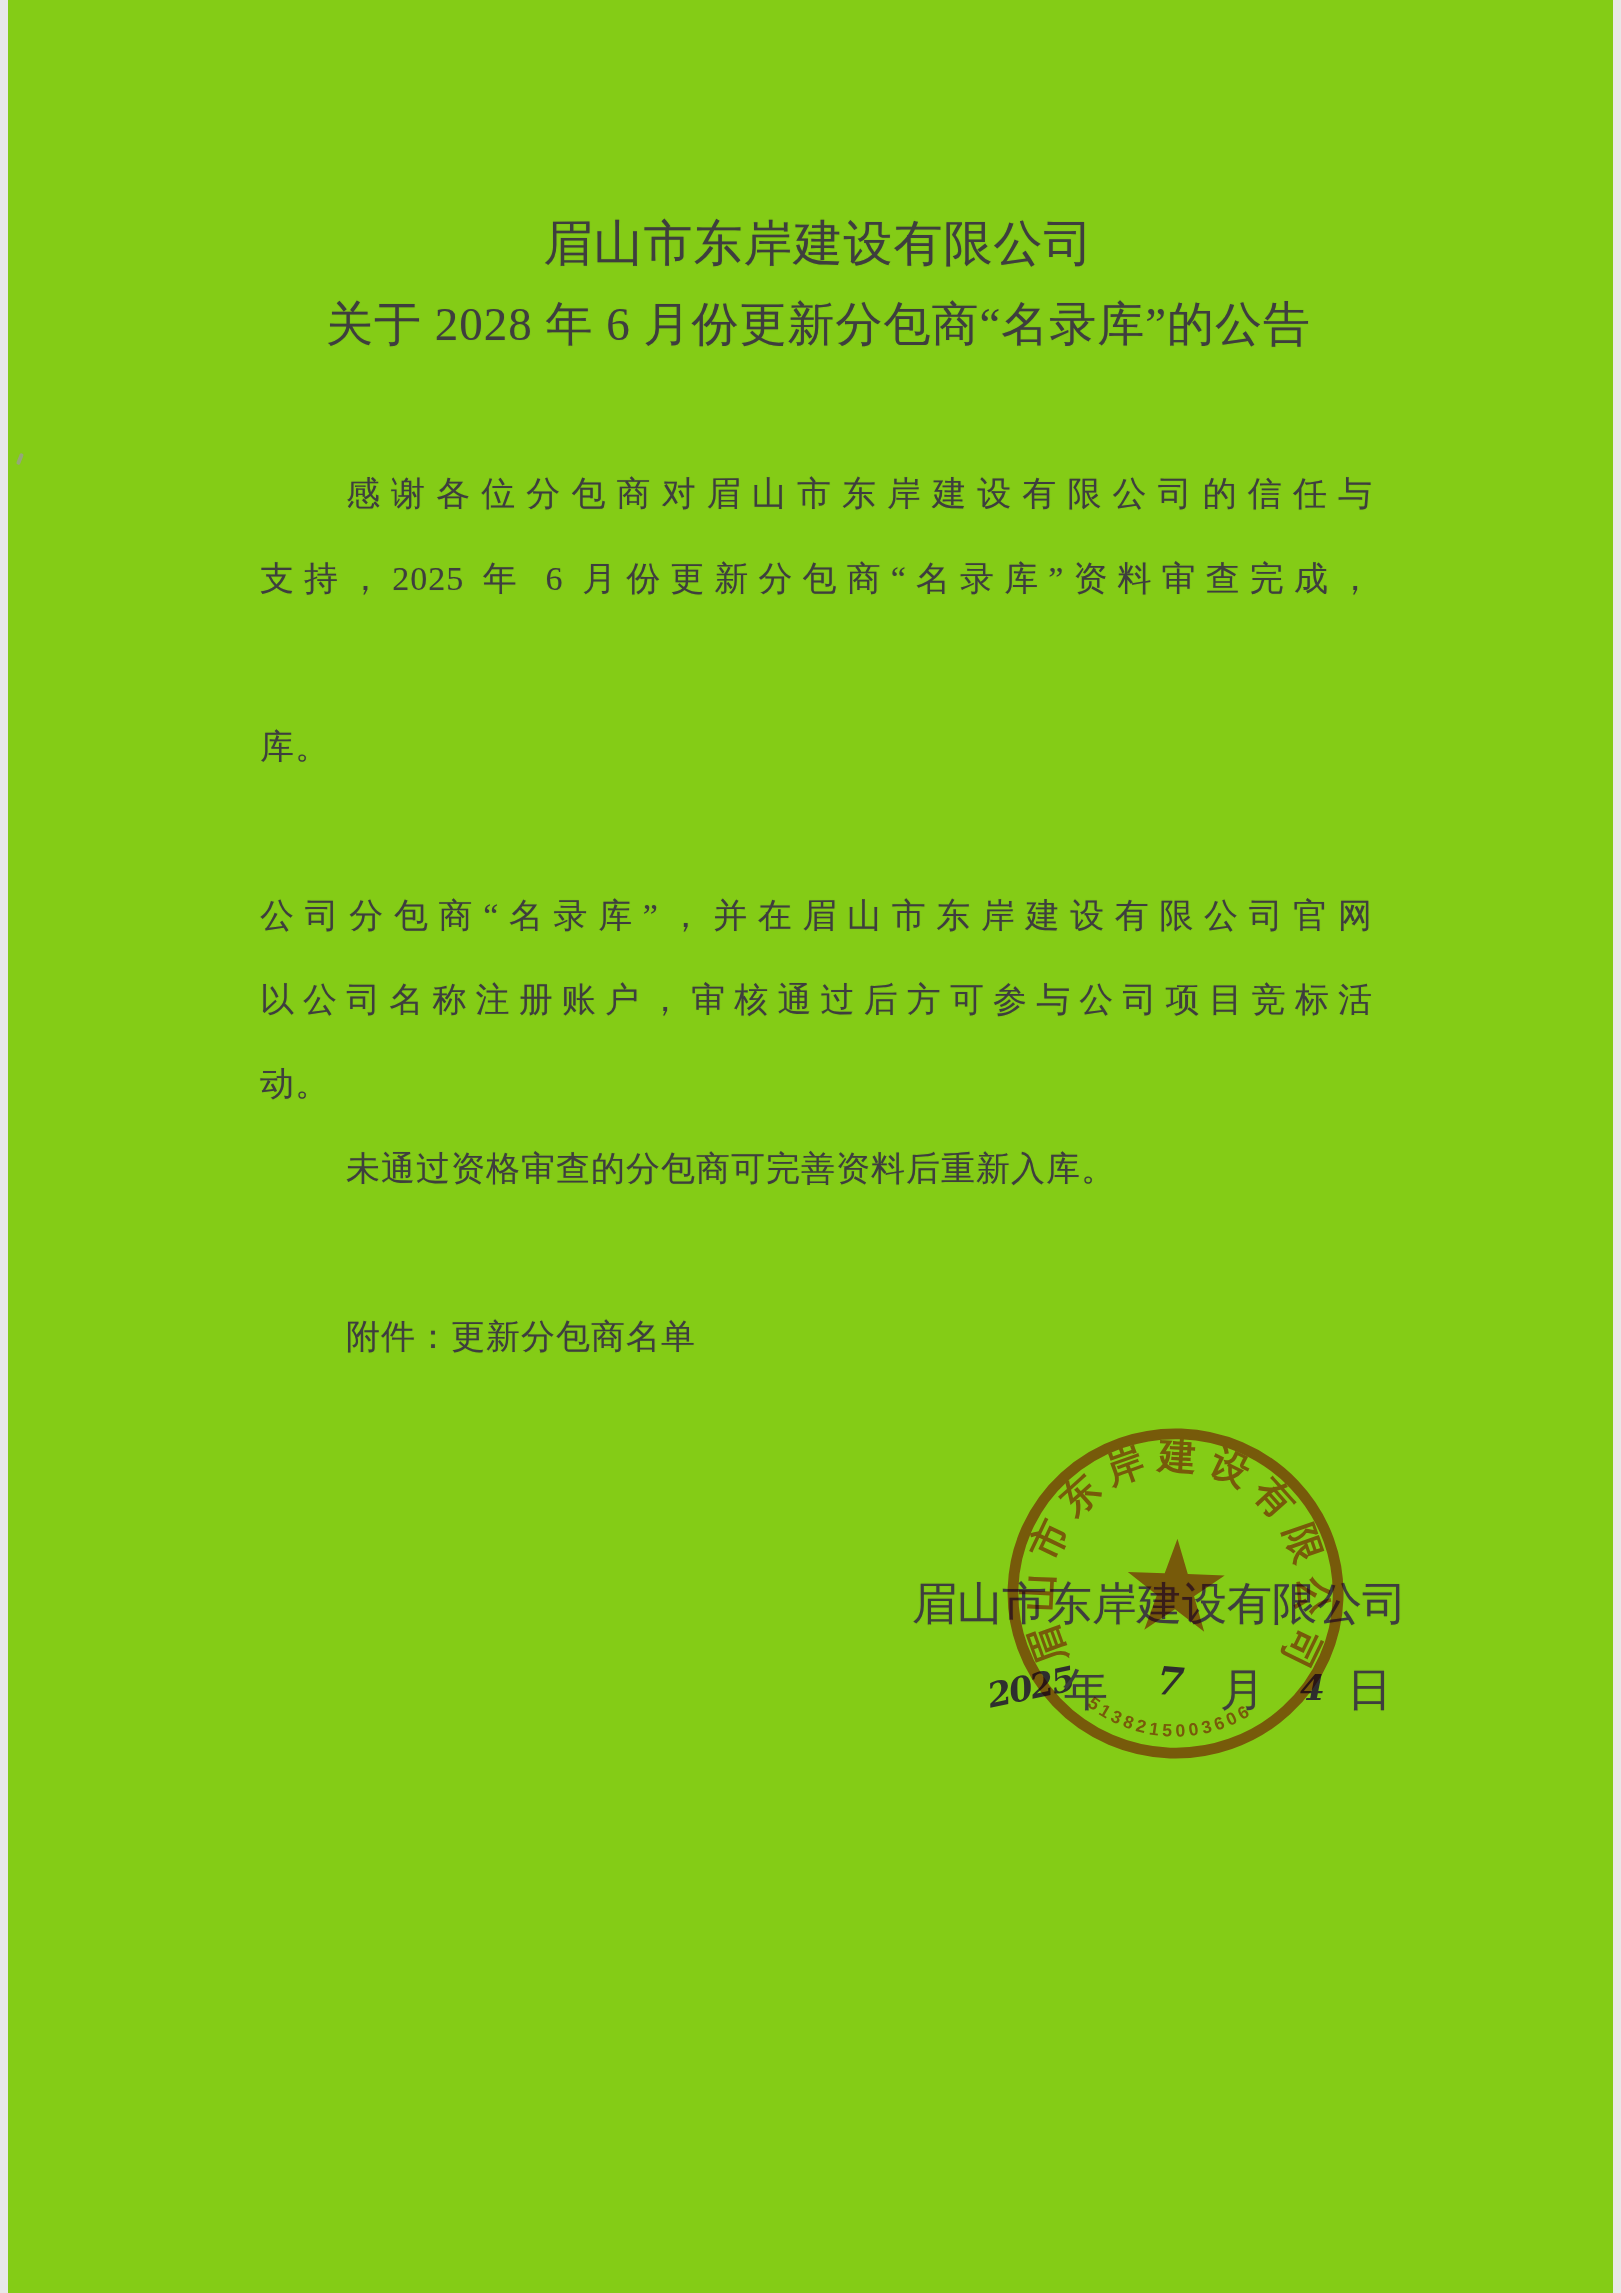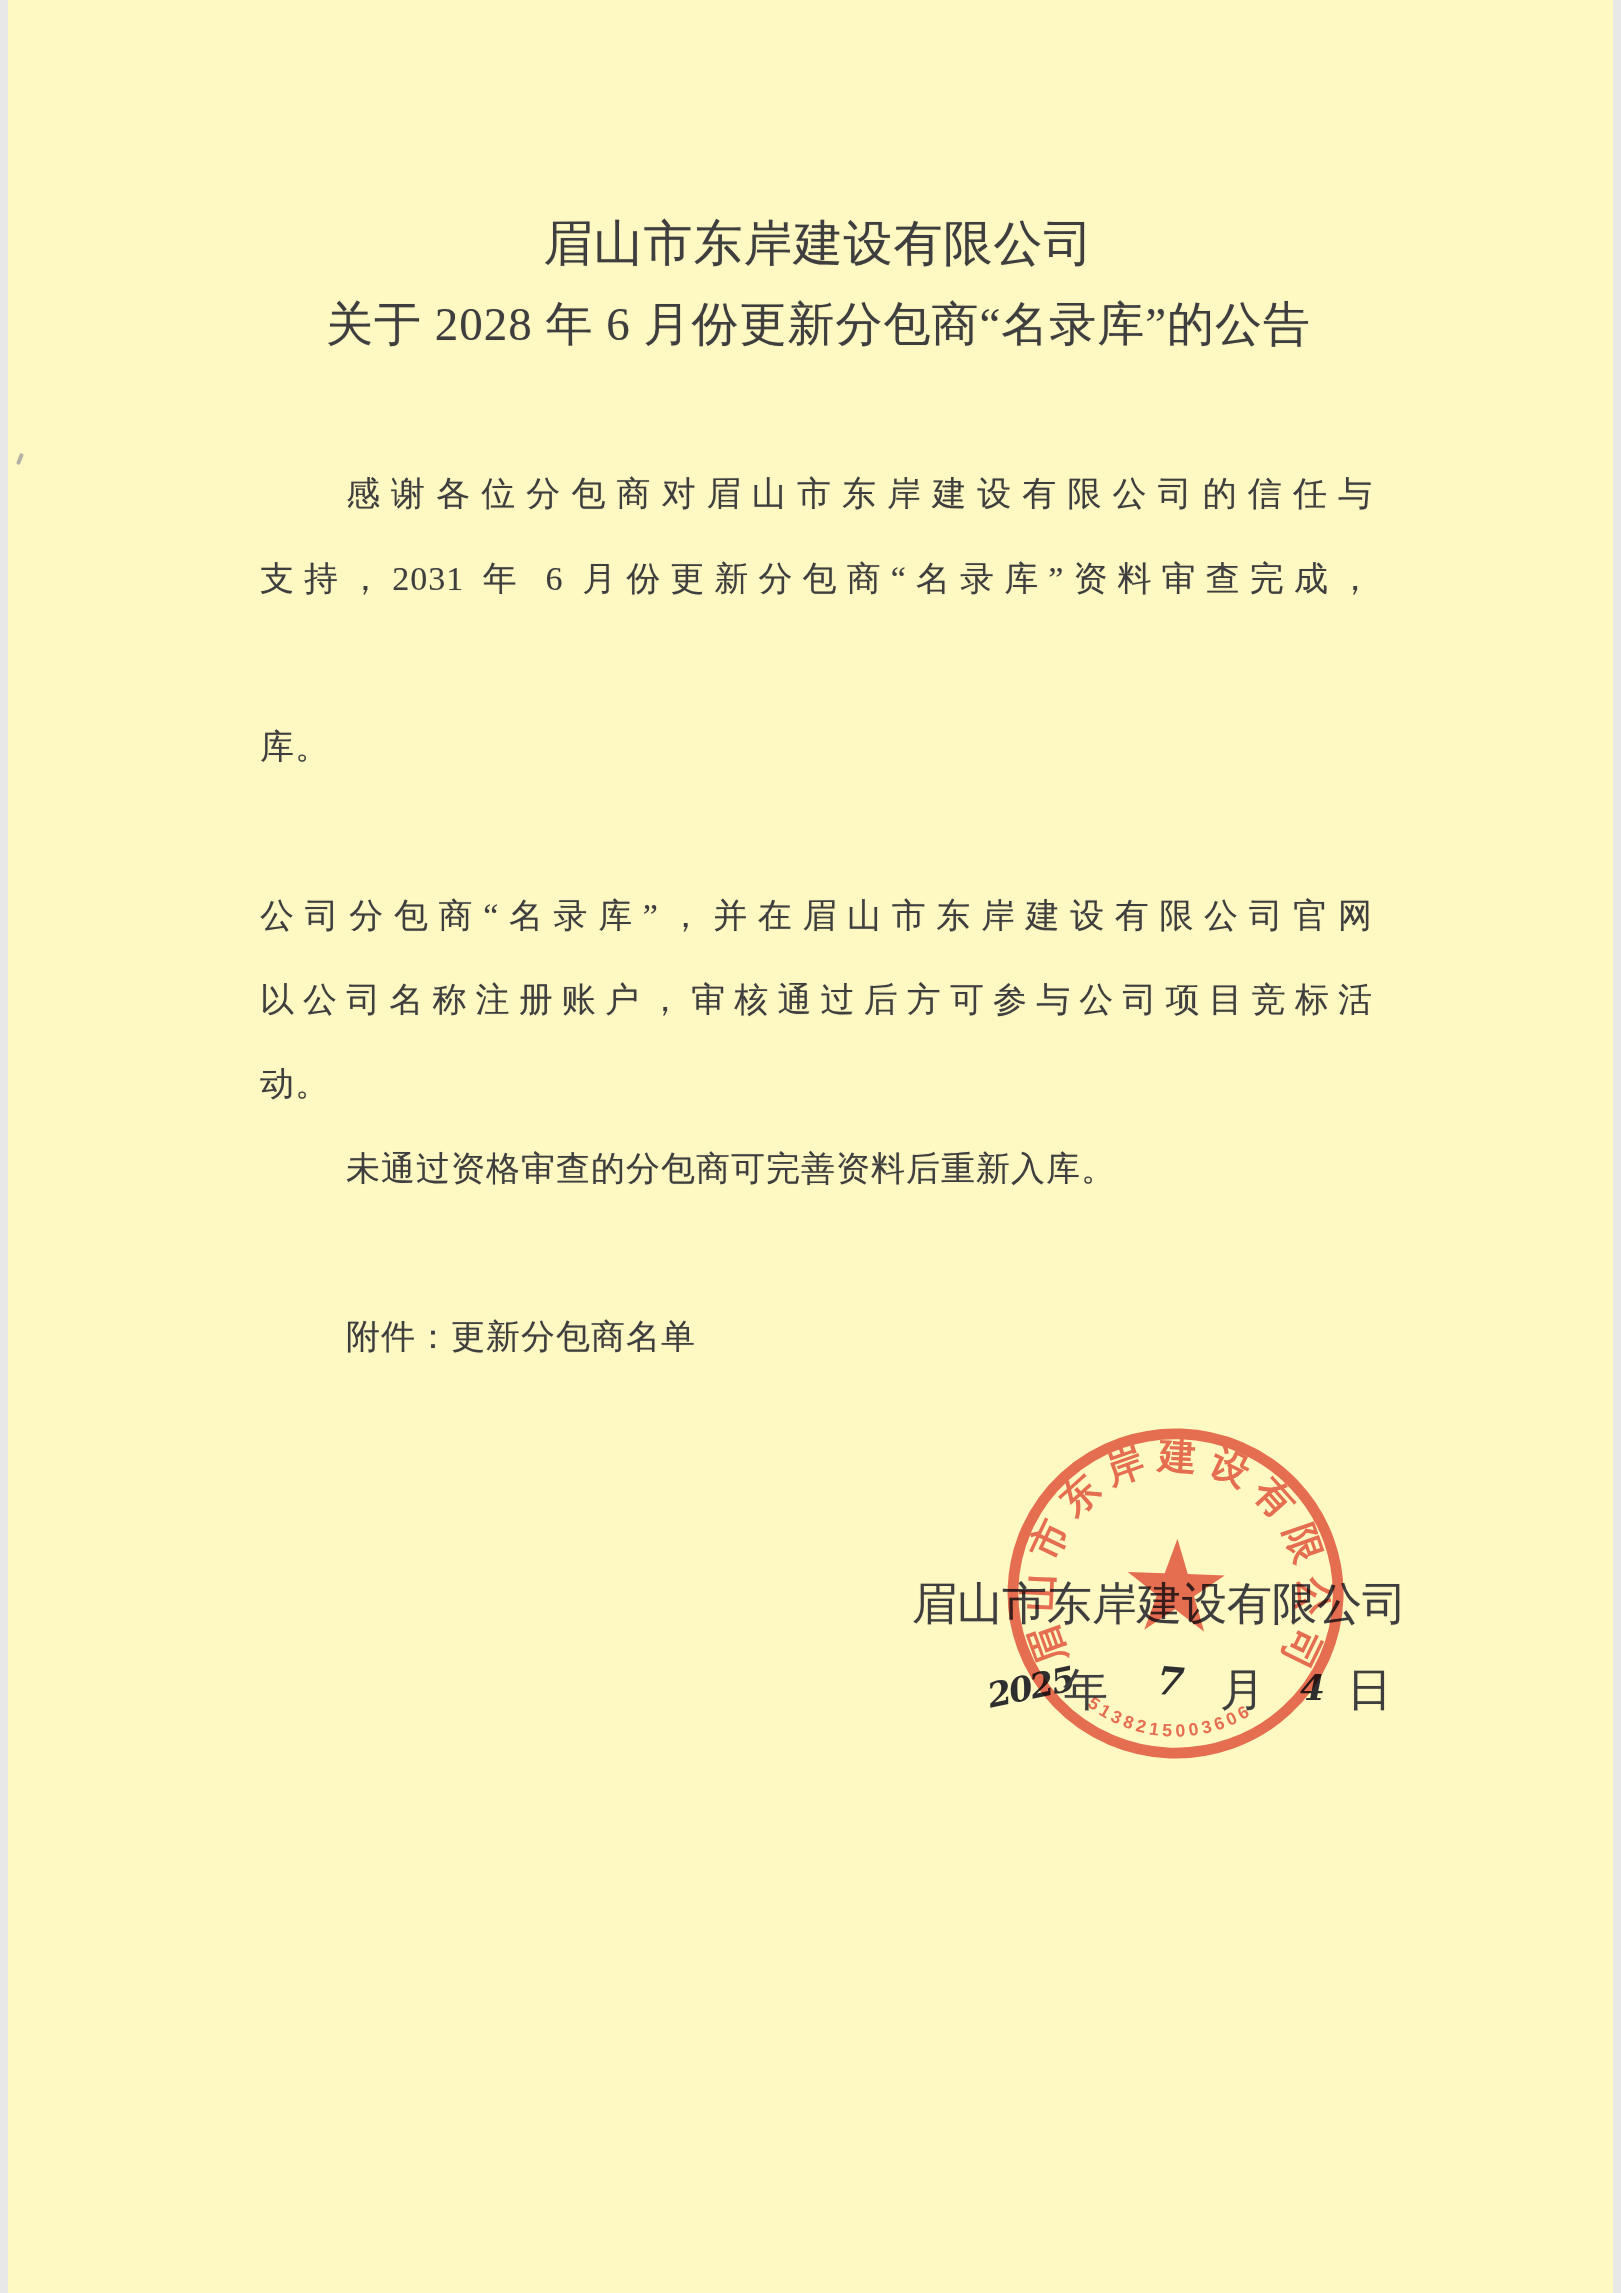--- a/index.html
+++ b/index.html
@@ -1,20 +1,20 @@
 <!DOCTYPE html>
 <html style="--seal-color: #e2574e; --ink: #3e3e3e;"><head>
 <meta charset="utf-8">
 <style>
   html,body{margin:0;padding:0;background:#e8e8e8;}
   .page{
     position:relative;
     width:1605px;height:2294px;
     margin:0 auto;
-    background:#fef9c3;
+    background:#84cc16;
     overflow:hidden;
     font-family:"Liberation Serif","DejaVu Serif",serif;
     color:var(--ink,#3e3e3e);
   }
   
   .title{
     position:absolute;top:217px;left:0;width:1621px;
     margin:0;text-align:center;
     font-size:49px;font-weight:normal;line-height:1.1;
     letter-spacing:1px;
@@ -85,21 +85,21 @@
 <body>
 
 <div class="page">
 
   <div class="speck"></div>
 
   <h1 class="title">眉山市东岸建设有限公司</h1>
   <h2 class="subject">关于 2028 年 6 月份更新分包商“名录库”的公告</h2>
 
   <div class="bl fill ind" style="top:473px">感谢各位分包商对眉山市东岸建设有限公司的信任与</div>
-  <div class="bl fill" style="top:558px">支持，2031 年 6 月份更新分包商“名录库”资料审查完成，</div>
+  <div class="bl fill" style="top:558px">支持，2025 年 6 月份更新分包商“名录库”资料审查完成，</div>
   <div class="bl" style="top:726px">库。</div>
 
   <div class="bl fill" style="top:895px">公司分包商“名录库”，并在眉山市东岸建设有限公司官网</div>
   <div class="bl fill" style="top:979px">以公司名称注册账户，审核通过后方可参与公司项目竞标活</div>
   <div class="bl" style="top:1063px">动。</div>
 
   <div class="bl ind" style="top:1316px">附件：更新分包商名单</div>
 
   <div class="bl ind" style="top:1148px">未通过资格审查的分包商可完善资料后重新入库。</div>
 

